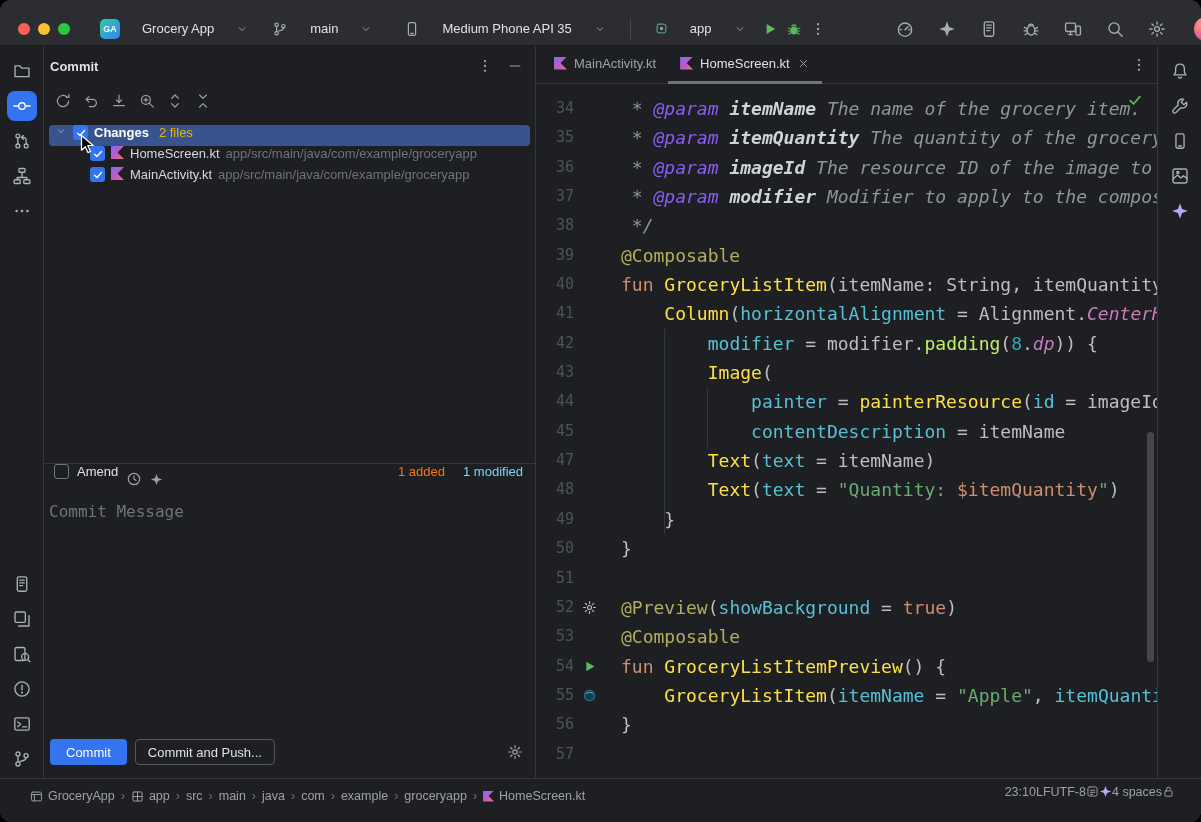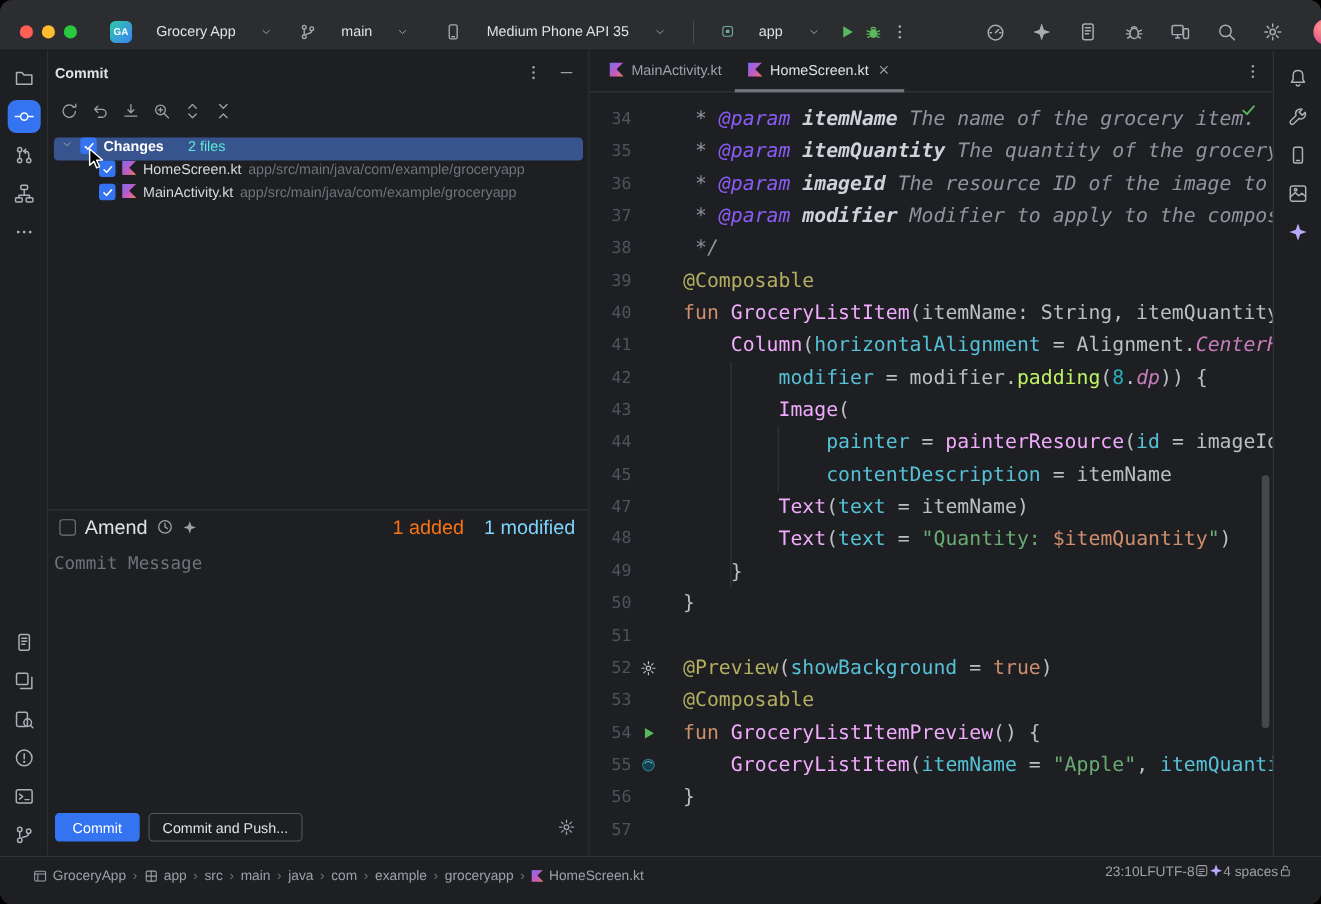--- a/index.html
+++ b/index.html
@@ -38,32 +38,32 @@
   
   .commit-panel{width:492px;border-right:1px solid #35373b;display:flex;flex-direction:column;background:#1e1f22;flex:none}
   .cp-header{height:40px;display:flex;align-items:center;gap:14px;padding:0 12px 0 6px;font-size:13px}
   .cp-title{font-weight:600}
   .cp-hbtn{color:#9da0a8;display:flex}
   .cp-toolbar{height:30px;display:flex;align-items:center;gap:6px;padding:0 8px;color:#9da0a8}
   .cpt-btn{width:22px;height:22px;border-radius:4px;display:flex;align-items:center;justify-content:center}
   .cp-tree{flex:1;padding-top:9px;font-size:13px;overflow:hidden;position:relative}
   .tree-row{height:21px;display:flex;align-items:flex-start;gap:6px;padding:0 6px;white-space:nowrap}
   .row-changes{background:#38548e;border-radius:4px;margin:0 5px;color:#fff}
-  .row-changes .count{color:#5eead4;margin-left:16px}
+  .row-changes .count{color:#eab308;margin-left:4px}
   .row-changes .lbl{font-weight:700}
   .file-row{padding-left:46px}
   .checkbox{width:15px;height:15px;border-radius:3px;background:#3574f0;display:flex;align-items:center;justify-content:center;flex:none}
   .checkbox svg{width:12px;height:12px}
   .checkbox.un{background:transparent;border:1.5px solid #72767d}
   .kt-logo{width:13px;height:13px;flex:none;background:linear-gradient(135deg,#7f6cf5 0%,#c25ac2 55%,#ee7b62 100%);clip-path:polygon(0 0,100% 0,50% 50%,100% 100%,0 100%)}
   .kt-logo.small{width:11px;height:11px}
   .f-name{color:#d5d8dd}
   .f-path{color:#6f737a;overflow:hidden;text-overflow:clip}
   .cp-divider{height:1px;background:#35373b}
-  .cp-amend{height:30px;display:flex;align-items:center;gap:8px;padding:0 12px 0 10px;font-size:18px;color:#dfe1e5}
+  .cp-amend{height:30px;display:flex;gap:8px;padding:0 12px 0 10px;font-size:13px;color:#dfe1e5}
   .cp-amend .ic-mut{color:#9da0a8;display:flex}
   .added{color:#f97316;margin-left:auto}
   .modified{color:#7dd3fc;margin-left:10px}
   .cp-message{height:238px;padding:8px 8px 0 5px;font-family:"DejaVu Sans Mono",monospace;font-size:16px;color:#6f737a}
   .cp-buttons{height:46px;display:flex;align-items:center;gap:8px;padding:0 12px 6px 6px}
   .btn-primary{background:#3574f0;color:#fff;border:none;border-radius:4px;height:26px;padding:0 16px;font-size:13px;font-family:inherit}
   .btn-secondary{background:transparent;color:#dfe1e5;border:1px solid #53565c;border-radius:4px;height:26px;padding:0 12px;font-size:13px;font-family:inherit}
   .cp-gear{margin-left:auto;color:#9da0a8;display:flex}
 
   
@@ -82,21 +82,21 @@
   .iguide{position:absolute;width:1px;background:#33363b}
   .inspections{position:absolute;top:8px;right:14px;display:flex}
   .scroll-thumb{position:absolute;right:3px;top:348px;width:7px;height:230px;background:#53565c;border-radius:4px;opacity:.75}
 
   
   .tok-doc{color:#8f959e;font-style:italic}
   .tok-doct{color:#8b5cf6;font-style:italic}
   .tok-docp{color:#ced3da;font-style:italic;font-weight:700}
   .tok-ann{color:#b3ae60}
   .tok-kw{color:#cf8e6d}
-  .tok-fn{color:#f0abfc}
+  .tok-fn{color:#fde047}
   .tok-narg{color:#56c1d6}
   .tok-txt{color:#bcbec4}
   .tok-str{color:#6aab73}
   .tok-tpl{color:#cf8e6d}
   .tok-num{color:#2aacb8}
   .tok-ext{color:#bef264;}
   .tok-prop{color:#c77dbb;font-style:italic}
 
   
   .statusbar{height:44px;border-top:1px solid #35373b;display:flex;align-items:flex-start;padding:6px 26px 0 30px;font-size:12.5px;color:#9da0a8;background:#1e1f22}

